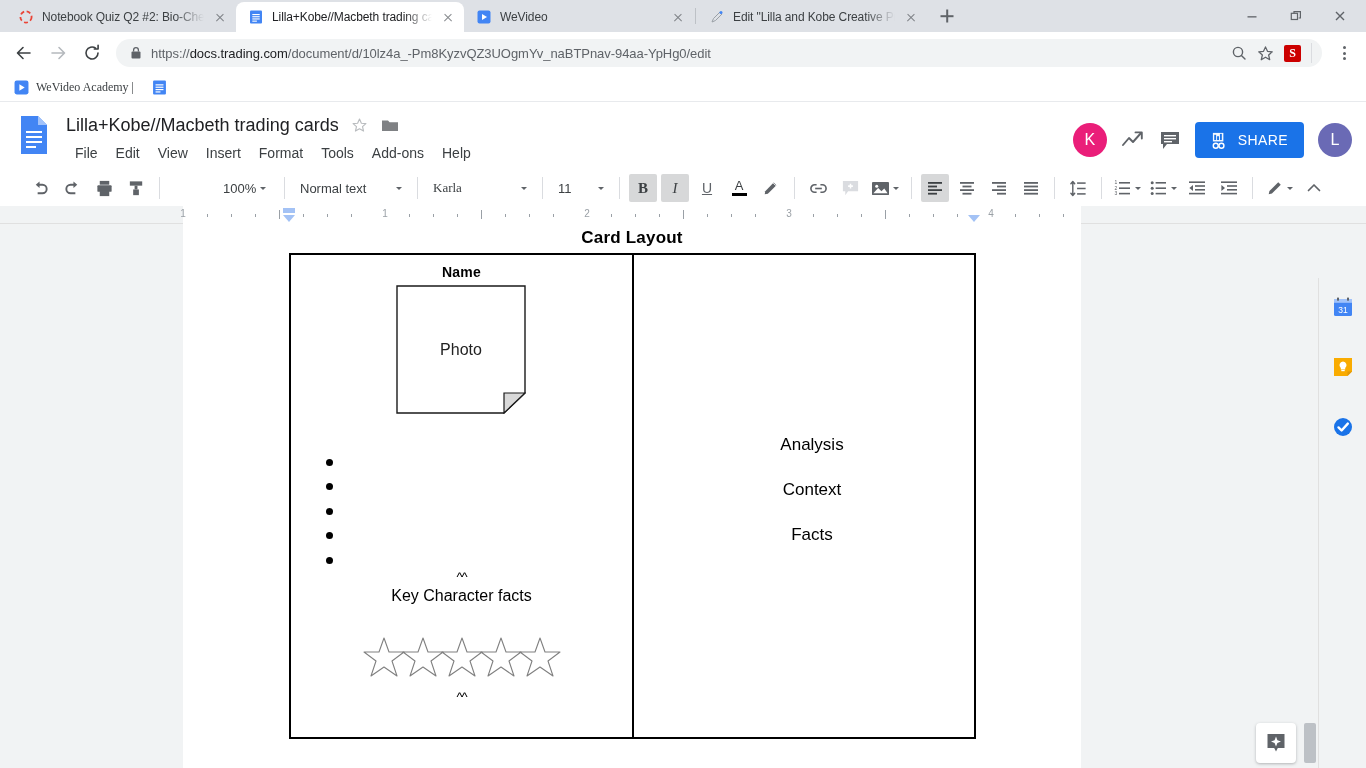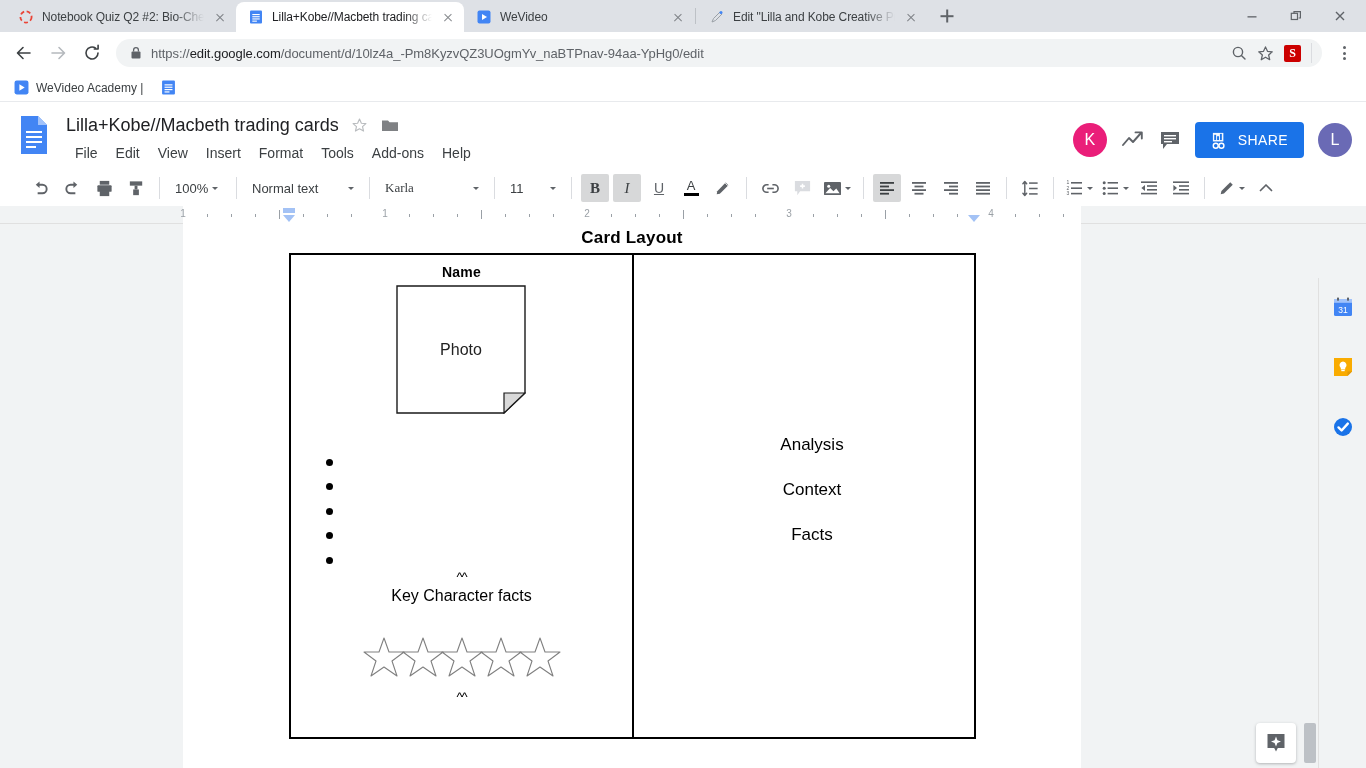--- a/index.html
+++ b/index.html
@@ -67,21 +67,21 @@
   .ext-s { width: 17px; height: 17px; background: #cc0000; border-radius: 2px; color: #fff;
            font-size: 12px; font-weight: bold; display:flex; align-items:center; justify-content:center;
            font-family: "Liberation Serif", serif; }
   .vsep { width: 1px; height: 20px; background: #dadce0; }
   .kebab { width: 28px; height: 30px; display:flex; flex-direction:column; align-items:center; justify-content:center; gap:2.5px; }
   .kebab i { width: 3px; height: 3px; border-radius: 50%; background: #5f6368; display:block; }
 
   
   .bookmarks { height: 28px; background: #fff; display: flex; align-items: center; padding: 0 10px; gap: 10px;
                border-bottom: 1px solid #e8eaed; }
-  .bm { display: flex; align-items: center; gap: 7px; font-size: 12px; color: #3c4043; padding: 2px 4px; }
+  .bm { display: flex; align-items: flex-start; gap: 7px; font-size: 12px; color: #3c4043; padding: 2px 4px; font-family: Liberation Serif, serif; }
 
   
   .docs { position: relative; background: #fff; }
   .docs-head { height: 68px; display: flex; align-items: flex-start; padding: 8px 14px 0 14px; }
   .docs-logo { width: 40px; height: 52px; flex: 0 0 40px; display:flex; align-items:flex-start; justify-content:center; padding-top:6px;}
   .docs-headmid { flex: 1 1 auto; padding-left: 12px; min-width: 0; }
   .doc-titlerow { display: flex; align-items: center; gap: 12px; height: 30px; }
   .doc-title { font-size: 18px; color: #202124; white-space: nowrap; }
   .star-ic, .folder-ic { width: 18px; height: 18px; display:flex; align-items:center; justify-content:center; }
   .menubar { display: flex; align-items: center; gap: 0; height: 26px; }
@@ -250,21 +250,21 @@
       </svg>
     </div>
 
     <div class="omnibox">
       <span style="flex:0 0 auto;display:flex;">
         <svg width="12" height="14" viewBox="0 0 12 14">
           <rect x="1.5" y="5.6" width="9" height="7" rx="1" fill="#5f6368"></rect>
           <path d="M3.6 5.6 V4 a2.4 2.4 0 0 1 4.8 0 V5.6" fill="none" stroke="#5f6368" stroke-width="1.3"></path>
         </svg>
       </span>
-      <span class="url"><span class="dim">https://</span><span class="strong">edit.google.com</span><span class="dim">/document/d/10lz4a_-Pm8KyzvQZ3UOgmYv_naBTPnav-94aa-YpHg0/edit</span></span>
+      <span class="url"><span class="dim">https://</span><span class="strong">docs.trading.com</span><span class="dim">/document/d/10lz4a_-Pm8KyzvQZ3UOgmYv_naBTPnav-94aa-YpHg0/edit</span></span>
       <span class="omni-right">
         <span style="display:flex;">
           <svg width="16" height="16" viewBox="0 0 16 16">
             <circle cx="7" cy="7" r="4.6" fill="none" stroke="#5f6368" stroke-width="1.4"></circle>
             <path d="M10.4 10.4 L14 14" stroke="#5f6368" stroke-width="1.4" stroke-linecap="round"></path>
           </svg>
         </span>
         <span style="display:flex;">
           <svg width="17" height="17" viewBox="0 0 18 18">
             <path d="M9 2 L11.1 6.7 L16.2 7.2 L12.3 10.6 L13.5 15.6 L9 12.9 L4.5 15.6 L5.7 10.6 L1.8 7.2 L6.9 6.7 Z" fill="none" stroke="#5f6368" stroke-width="1.3" stroke-linejoin="round"></path>
@@ -401,21 +401,21 @@
       </div>
       <div class="tb-btn">
         <svg width="19" height="19" viewBox="0 0 20 20">
           <rect x="3" y="2.5" width="13" height="4.5" fill="#5f6368"></rect>
           <rect x="8" y="7" width="3" height="4" fill="#5f6368"></rect>
           <rect x="6.5" y="11" width="6" height="6" fill="#5f6368"></rect>
         </svg>
       </div>
 
       <div class="tb-sep"></div>
-      <div class="tb-select" style="width:62px;">
+      <div class="tb-select" style="width:62px;margin-left:48px;">
         <span class="lbl">100%</span>
         <span class="caret-sm"></span>
       </div>
 
       <div class="tb-sep"></div>
       <div class="tb-select" style="width:118px;">
         <span class="lbl">Normal text</span>
         <span class="caret-sm" style="margin-left:auto;margin-right:4px;"></span>
       </div>
 

